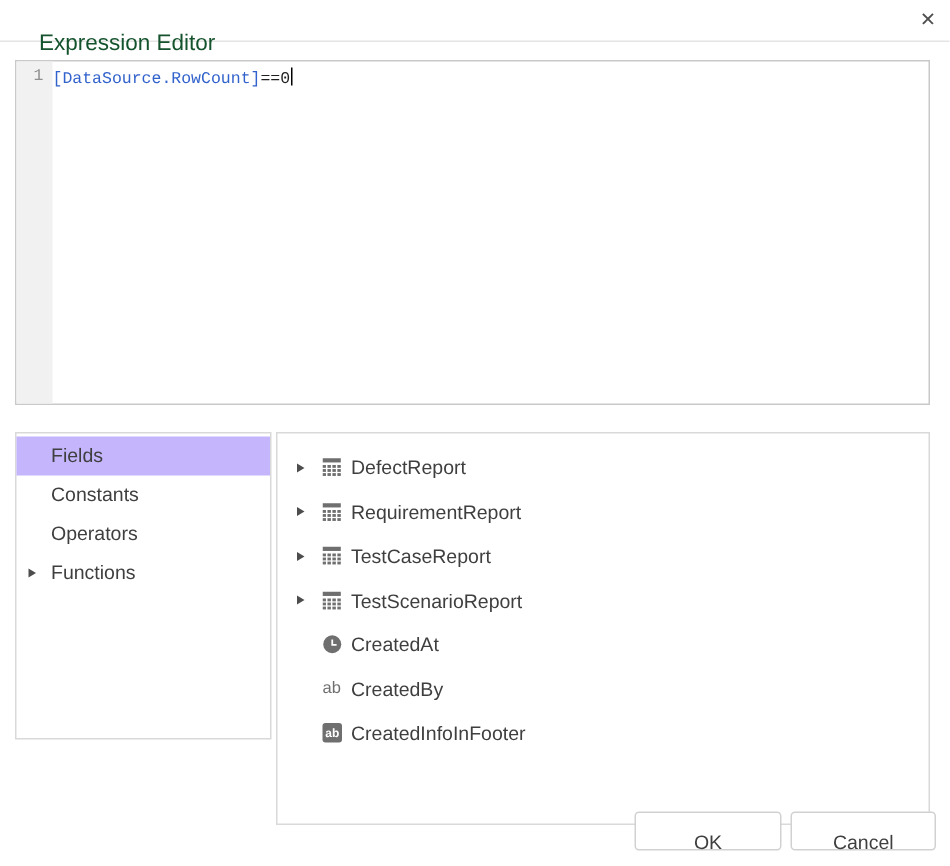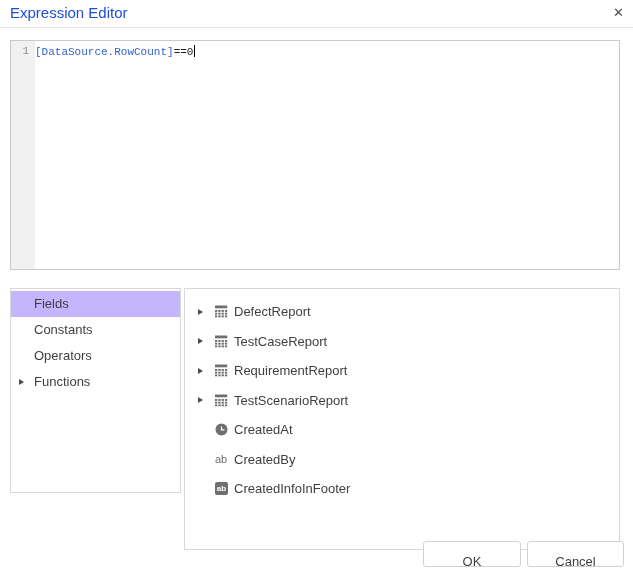--- a/index.html
+++ b/index.html
@@ -2,21 +2,21 @@
 <html><head>
 <meta charset="utf-8">
 <style>
   html,body{margin:0;padding:0}
   body{
     width:633px;height:577px;position:relative;overflow:hidden;
     background:#ffffff;font-family:"Liberation Sans",sans-serif;
   }
   
   .titlebar{position:absolute;left:0;top:0;width:633px;height:27px;border-bottom:1px solid #e4e4e4;background:#fff}
-  .dlg-title{position:absolute;left:10px;top:4px;font-size:15px;font-weight:400;color:#1d4ed8;margin:0}
+  .dlg-title{position:absolute;left:10px;top:4px;font-size:15px;font-weight:400;color:#14532d;margin:16px}
   .close-btn{position:absolute;right:9px;top:5px;font-size:13px;color:#4f4f4f;cursor:pointer;line-height:16px}
   
   .editor{position:absolute;left:10px;top:40px;width:610px;height:230px;border:1px solid #c9c9c9;
           box-sizing:border-box;background:#fff;font-family:"Liberation Mono","DejaVu Sans Mono",monospace;font-size:11px;cursor:text}
   .gutter{position:absolute;left:0;top:0;bottom:0;width:24px;background:#f1f1f1;box-sizing:border-box;padding-top:4px}
   .lineno{display:block;text-align:right;padding-right:6px;color:#909090;line-height:13px}
   .codeline{position:absolute;left:24px;top:4px;right:0;padding-left:0;line-height:13px;white-space:pre;color:#1f1f1f}
   .tok-field{color:#3262cc}
   .caret{display:inline-block;width:1.5px;height:12px;background:#000;vertical-align:-2px;margin-left:0.5px}
   
@@ -103,21 +103,21 @@
             <rect x="3.3" y="7.7" width="2.3" height="1.9" fill="#6f6f6f"></rect>
             <rect x="6.6" y="7.7" width="2.3" height="1.9" fill="#6f6f6f"></rect>
             <rect x="9.899999999999999" y="7.7" width="2.3" height="1.9" fill="#6f6f6f"></rect>
             <rect x="0" y="10.4" width="2.3" height="1.9" fill="#6f6f6f"></rect>
             <rect x="3.3" y="10.4" width="2.3" height="1.9" fill="#6f6f6f"></rect>
             <rect x="6.6" y="10.4" width="2.3" height="1.9" fill="#6f6f6f"></rect>
             <rect x="9.899999999999999" y="10.4" width="2.3" height="1.9" fill="#6f6f6f"></rect>
           </svg>
         </span>
       </span>
-      <span>TestCaseReport</span>
+      <span>RequirementReport</span>
     </li>
     <li class="frow">
       <span class="arrow-slot">
         <span class="tri"></span>
       </span>
       <span class="icon-slot">
         <span style="display: inline-flex;">
           <svg width="13" height="13" viewBox="0 0 13 13">
             <rect x="0" y="0.5" width="12.2" height="2.8" fill="#6f6f6f"></rect>
             <rect x="0" y="5" width="2.3" height="1.9" fill="#6f6f6f"></rect>
@@ -128,21 +128,21 @@
             <rect x="3.3" y="7.7" width="2.3" height="1.9" fill="#6f6f6f"></rect>
             <rect x="6.6" y="7.7" width="2.3" height="1.9" fill="#6f6f6f"></rect>
             <rect x="9.899999999999999" y="7.7" width="2.3" height="1.9" fill="#6f6f6f"></rect>
             <rect x="0" y="10.4" width="2.3" height="1.9" fill="#6f6f6f"></rect>
             <rect x="3.3" y="10.4" width="2.3" height="1.9" fill="#6f6f6f"></rect>
             <rect x="6.6" y="10.4" width="2.3" height="1.9" fill="#6f6f6f"></rect>
             <rect x="9.899999999999999" y="10.4" width="2.3" height="1.9" fill="#6f6f6f"></rect>
           </svg>
         </span>
       </span>
-      <span>RequirementReport</span>
+      <span>TestCaseReport</span>
     </li>
     <li class="frow">
       <span class="arrow-slot">
         <span class="tri"></span>
       </span>
       <span class="icon-slot">
         <span style="display: inline-flex;">
           <svg width="13" height="13" viewBox="0 0 13 13">
             <rect x="0" y="0.5" width="12.2" height="2.8" fill="#6f6f6f"></rect>
             <rect x="0" y="5" width="2.3" height="1.9" fill="#6f6f6f"></rect>

